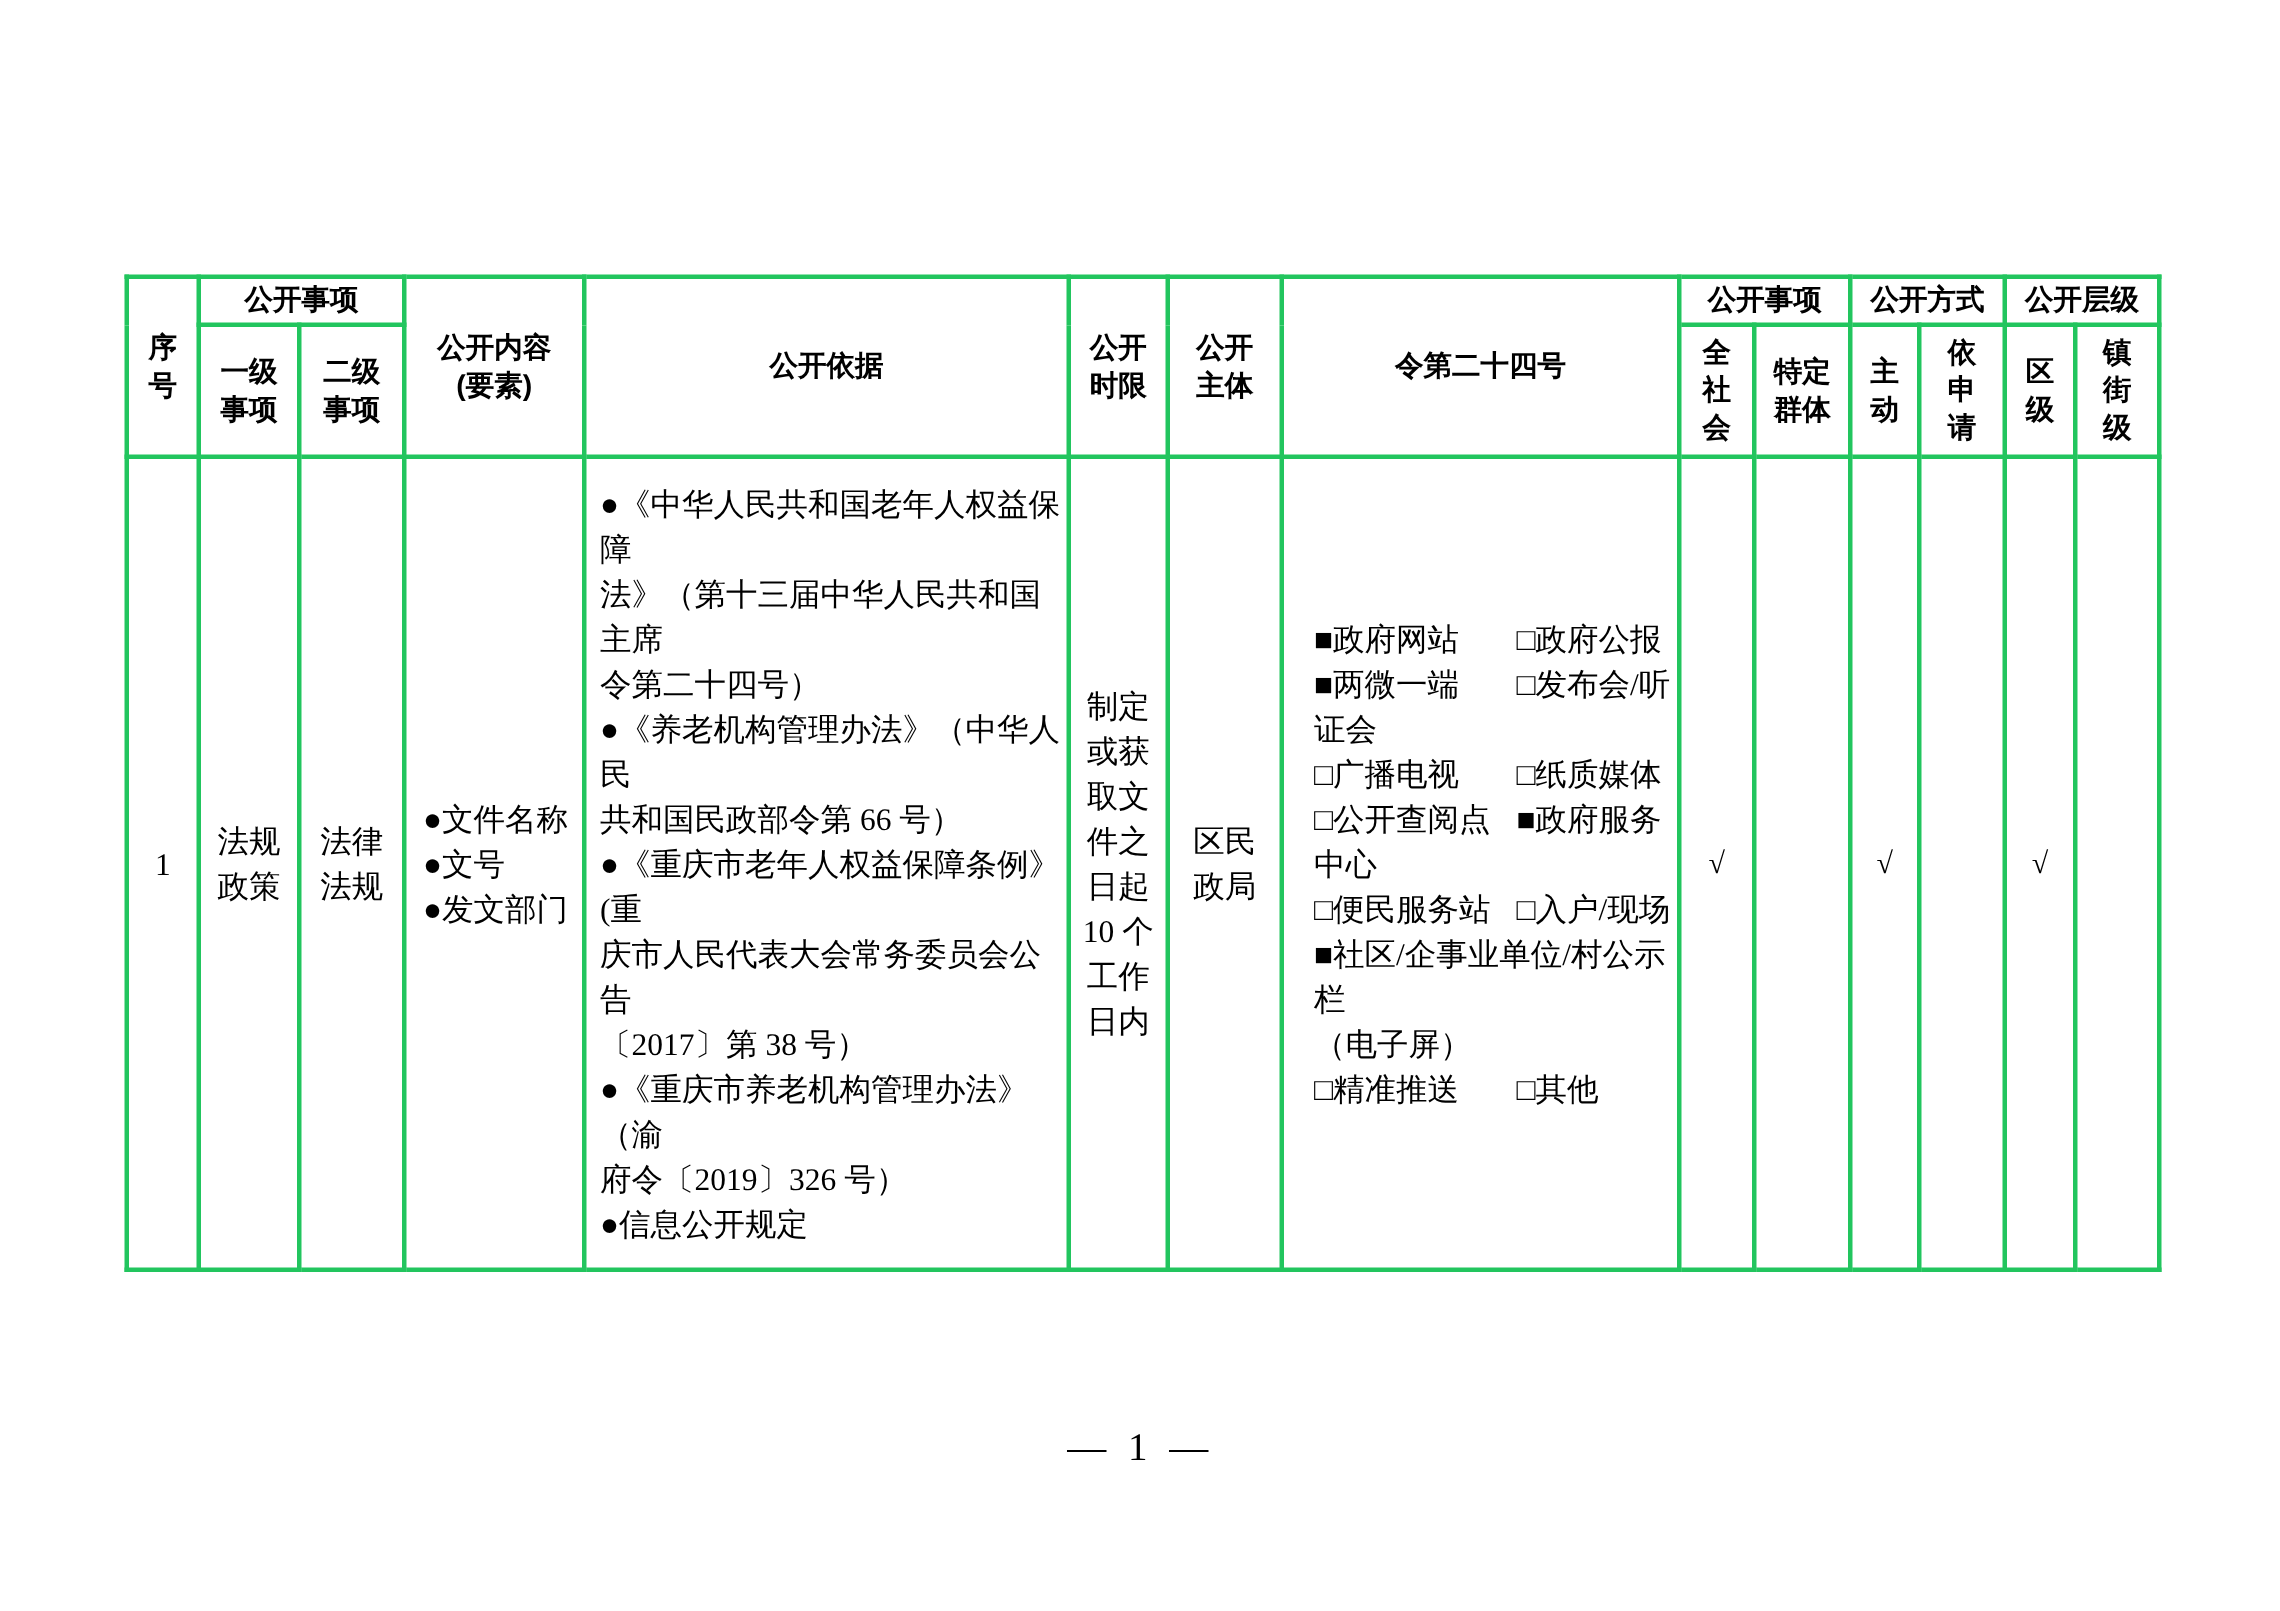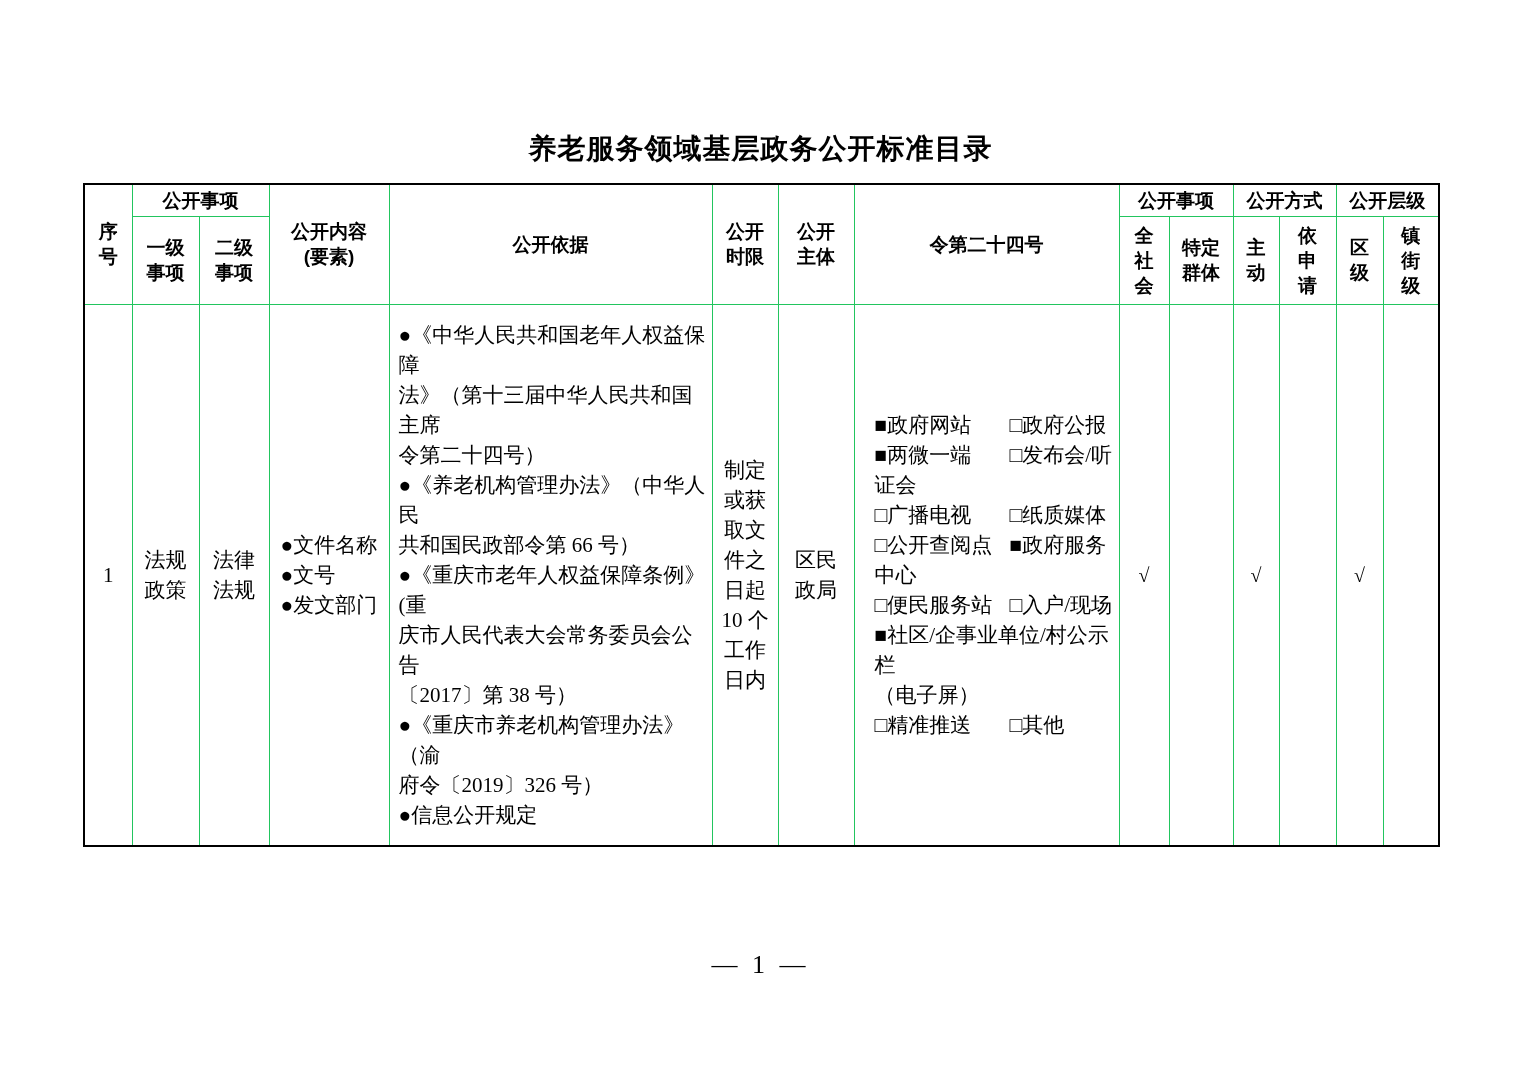--- a/index.html
+++ b/index.html
@@ -26,21 +26,21 @@
   table.catalog {
     position: absolute;
     left: 83px;
     top: 183px;
     width: 1355px;
     border-collapse: collapse;
     table-layout: fixed;
     border: 2px solid #000;
   }
   .catalog th, .catalog td {
-    border: 1px solid #22c55e;
+    border: 3px solid #22c55e;
     padding: 0;
     text-align: center;
     vertical-align: middle;
     overflow: hidden;
   }
   .catalog th {
     font-family: "Liberation Sans", "DejaVu Sans", sans-serif;
     font-weight: bold;
     font-size: 19px;
     line-height: 25px;
@@ -79,21 +79,20 @@
     text-align: center;
     font-size: 26px;
     letter-spacing: 4px;
   }
 </style>
 </head>
 <body>
 
 <div class="page">
 
-  <div class="doc-title">养老服务领域基层政务公开标准目录</div>
 
   <table class="catalog">
     <colgroup>
       <col style="width:48px">
       <col style="width:67px">
       <col style="width:70px">
       <col style="width:120px">
       <col style="width:323px">
       <col style="width:66px">
       <col style="width:76px">

